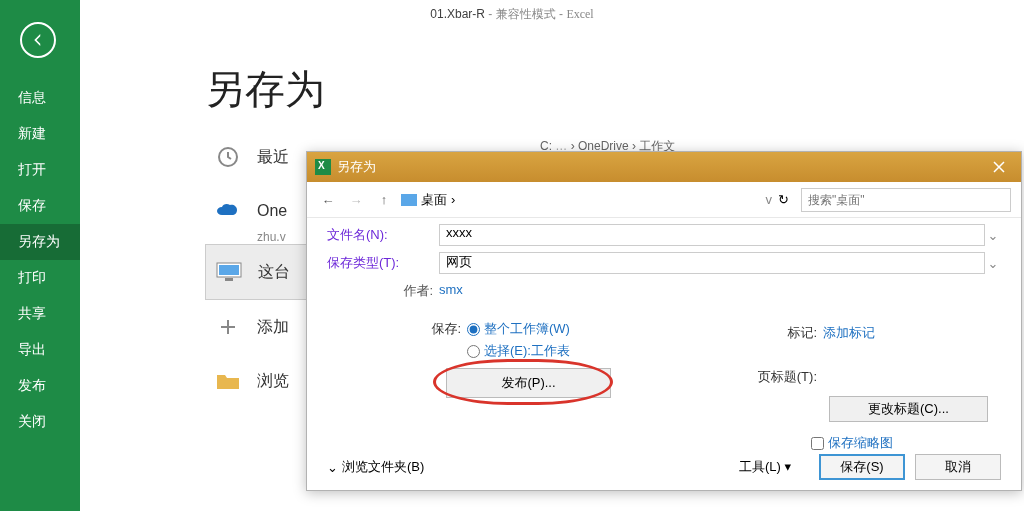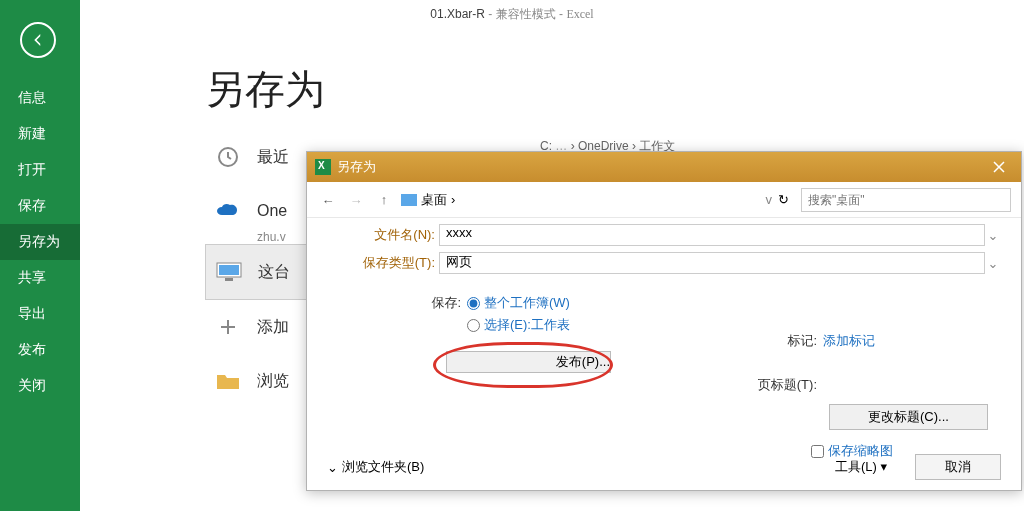--- a/index.html
+++ b/index.html
@@ -37,38 +37,38 @@
 
 .dlg-nav { height: 36px; display: flex; align-items: center; padding: 0 10px; border-bottom: 1px solid #e8e8e8; gap: 6px; font-size: 13px; }
 .nav-arrow { width: 22px; height: 22px; display: flex; align-items: center; justify-content: center; cursor: pointer; color: #555; }
 .nav-path { display: flex; align-items: center; gap: 4px; flex: 1; text-align: right; }
 .nav-path .folder-ico { width: 16px; height: 12px; background: #5aa7e8; }
 .nav-refresh { cursor: pointer; }
 .nav-search { width: 210px; height: 24px; border: 1px solid #ccc; padding: 0 6px; font-size: 12px; color: #888; margin-left: 6px; }
 
 .dlg-body { padding: 6px 20px 0 20px; font-size: 13px; }
 .row { display: flex; align-items: center; margin-bottom: 6px; }
-.row .label { width: 112px; text-align: right; color: #a16207; padding-right: 4px; }
+.row .label { width: 112px; color: #6d28d9; padding-right: 4px; }
 .row .field { flex: 1; height: 22px; border: 1px solid #ccc; padding: 0 6px; font-size: 13px; display: flex; align-items: flex-start; }
 .row .drop { width: 16px; text-align: center; color: #888; }
 
 .meta-row { display: flex; margin-top: 8px; }
 .meta-row .label { width: 112px; text-align: right; color: #555; padding-right: 6px; }
 .link { color: #1e70c1; cursor: pointer; }
 
 .save-block { display: flex; margin-top: 20px; }
 .save-block .label { width: 140px; text-align: right; color: #333; padding-right: 6px; }
 .radio-col { display: flex; flex-direction: column; gap: 4px; }
 .radio-col label { display: flex; align-items: center; gap: 4px; color: #1e70c1; cursor: pointer; }
 .radio-col input { accent-color: #1e70c1; }
 
-.pub-btn { width: 165px; height: 22px; background: #f0f0f0; border: 1px solid #bbb; display: flex; align-items: center; justify-content: flex-end; cursor: pointer; margin-top: 17px; margin-left: 119px; position: relative; }
+.pub-btn { width: 165px; height: 30px; background: #f0f0f0; border: 1px solid #bbb; display: flex; align-items: center; justify-content: center; cursor: pointer; margin-top: 8px; margin-left: 119px; position: relative; }
 .highlight-ring { position: absolute; border: 3px solid #d9342b; border-radius: 50%/60%; width: 180px; height: 46px; left: -14px; top: -10px; pointer-events: none; }
 
-.right-col { position: absolute; right: 26px; top: 180px; width: 240px; font-size: 13px; }
+.right-col { position: absolute; right: 26px; top: 172px; width: 240px; font-size: 13px; }
 .right-col .row2 { display: flex; align-items: center; margin-bottom: 10px; }
 .right-col .lbl2 { width: 68px; text-align: right; color: #333; padding-right: 6px; }
 .change-title-btn { display: inline-block; padding: 3px 38px; background: #f0f0f0; border: 1px solid #bbb; cursor: pointer; margin-left: 74px; }
 .thumb-row { margin-top: 12px; margin-left: 56px; display: flex; align-items: center; gap: 4px; }
 
 .dlg-footer { position: absolute; bottom: 10px; left: 20px; right: 20px; display: flex; align-items: center; }
 .browse-toggle { display: flex; align-items: center; gap: 4px; cursor: pointer; font-size: 13px; }
 .footer-spacer { flex: 1; }
 .tool-link { font-size: 13px; cursor: pointer; margin-right: 18px; }
 .btn { width: 86px; height: 26px; background: #f4f4f4; border: 1px solid #bbb; display: flex; align-items: center; justify-content: center; cursor: pointer; font-size: 13px; margin-left: 10px; }
@@ -90,20 +90,21 @@
     <svg viewBox="0 0 24 24">
         <path d="M15 4l-8 8 8 8v-3l-5-5 5-5z"></path>
       </svg>
   </div>
   <div id="side-items">
       <div class="side-item">信息</div>
       <div class="side-item">新建</div>
       <div class="side-item">打开</div>
       <div class="side-item">保存</div>
       <div class="side-item sel">另存为</div>
+      <div class="side-item">打印</div>
       <div class="side-item">共享</div>
       <div class="side-item">导出</div>
       <div class="side-item">发布</div>
       <div class="side-item">关闭</div>
     </div>
 </div>
 
 <div class="bs-title">另存为</div>
 
 <div class="bs-col" id="bs-col">
@@ -191,20 +192,24 @@
           <span>xxxx</span>
         </div>
       <div class="drop">⌄</div>
     </div>
     <div class="row">
       <div class="label">保存类型(T):</div>
       <div class="field">
           <span>网页</span>
         </div>
       <div class="drop">⌄</div>
+    </div>
+    <div class="meta-row">
+      <div class="label">作者:</div>
+      <span class="link">smx</span>
     </div>
 
     <div class="save-block">
       <div class="label">保存:</div>
       <div class="radio-col">
         <label>
             <input type="radio" checked="" style="">
             <span>整个工作簿(W)</span>
           </label>
         <label>
@@ -235,15 +240,16 @@
     </div>
   </div>
 
   <div class="dlg-footer">
     <div class="browse-toggle">
       <span>⌄</span>
       <span>浏览文件夹(B)</span>
     </div>
     <div class="footer-spacer"></div>
     <span class="tool-link"><span>工具(L)</span> ▾</span>
+    <div class="btn primary">保存(S)</div>
     <div class="btn">取消</div>
   </div>
 </div>
 
 </body></html>

